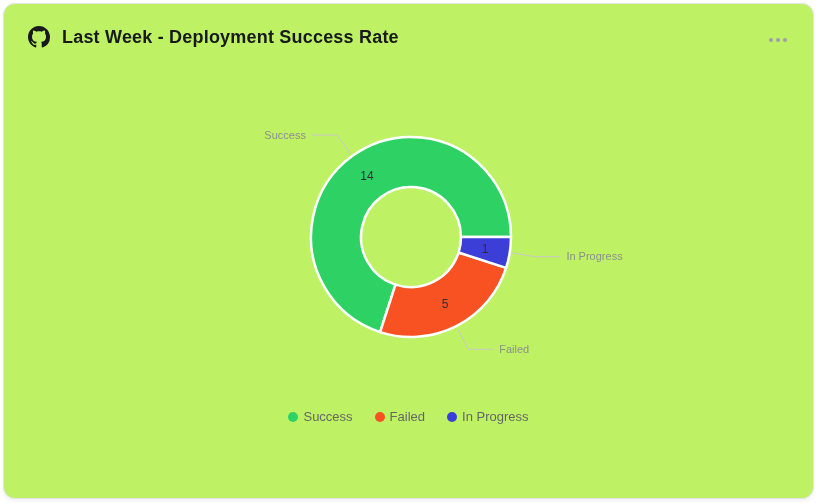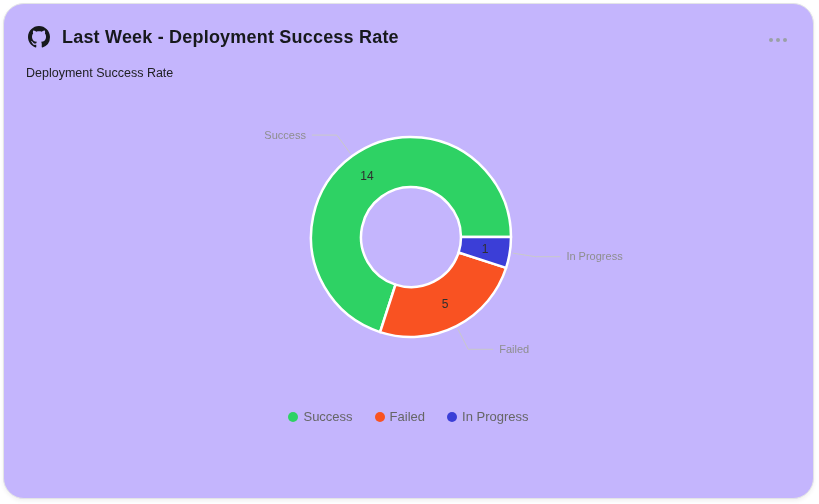--- a/index.html
+++ b/index.html
@@ -1,18 +1,18 @@
 <!DOCTYPE html>
 <html><head>
 <meta charset="utf-8">
 <style>
   html,body{margin:0;padding:0;width:819px;height:504px;background:#ffffff;
     font-family:"Liberation Sans","DejaVu Sans",sans-serif;-webkit-font-smoothing:antialiased;}
-  .card{position:relative;margin:3px;width:809px;height:494px;background:#c4b5fd;
-    border:1px solid #e3e4e7;border-radius:21px;box-shadow:0 2px 4px rgba(0,0,0,.06);overflow:hidden;}
+  .card{position:relative;margin:3px;width:809px;height:494px;background:#bef264;
+    border:1px solid #e3e4e7;border-radius:12px;box-shadow:0 2px 4px rgba(0,0,0,.06);overflow:hidden;}
   .github-icon{position:absolute;left:24px;top:22px;width:22px;height:22px;color:#17191c;}
   .card-title{position:absolute;left:58px;top:23px;margin:0;font-size:18px;font-weight:700;
     color:#17191c;letter-spacing:.2px;white-space:nowrap;}
   .menu-btn{position:absolute;right:22px;top:26px;border:0;background:none;padding:8px 4px;
     cursor:pointer;display:flex;gap:3px;align-items:center;}
   .menu-btn i{width:4px;height:4px;border-radius:50%;background:#9aa0a6;display:block;}
   .chart-title{position:absolute;left:22px;top:62px;font-size:12.5px;color:#202124;}
   .chart-svg{position:absolute;left:0;top:0;}
   .chart-svg text{font-family:"Liberation Sans","DejaVu Sans",sans-serif;}
   .slice-value{font-size:12px;fill:#2f2f2f;}
@@ -33,21 +33,20 @@
       <path d="M8 0C3.58 0 0 3.58 0 8c0 3.54 2.29 6.53 5.47 7.59.4.07.55-.17.55-.38 0-.19-.01-.82-.01-1.49-2.01.37-2.53-.49-2.69-.94-.09-.23-.48-.94-.82-1.13-.28-.15-.68-.52-.01-.53.63-.01 1.08.58 1.23.82.72 1.21 1.87.87 2.33.66.07-.52.28-.87.51-1.07-1.78-.2-3.64-.89-3.64-3.95 0-.87.31-1.59.82-2.15-.08-.2-.36-1.02.08-2.12 0 0 .67-.21 2.2.82.64-.18 1.32-.27 2-.27.68 0 1.36.09 2 .27 1.53-1.04 2.2-.82 2.2-.82.44 1.1.16 1.92.08 2.12.51.56.82 1.27.82 2.15 0 3.07-1.87 3.75-3.65 3.95.29.25.54.73.54 1.48 0 1.07-.01 1.93-.01 2.2 0 .21.15.46.55.38A8.01 8.01 0 0 0 16 8c0-4.42-3.58-8-8-8z"></path>
     </svg>
   </span>
   <h1 class="card-title">Last Week - Deployment Success Rate</h1>
   <button class="menu-btn" aria-label="card menu">
     <i></i>
       <i></i>
       <i></i>
   </button>
 
-  <div class="chart-title">Deployment Success Rate</div>
 
   <svg id="donut-svg" class="chart-svg" width="809" height="494" viewBox="0 0 809 494">
       <path d="M 507.0 233.0 A 100 100 0 1 0 376.1 328.1 L 391.5 280.6 A 50.0 50.0 0 1 1 457.0 233.0 Z" fill="#2ed264" stroke="#ffffff" stroke-width="2.5" stroke-linejoin="round"></path>
       <text x="362.9" y="172.3" class="slice-value" text-anchor="middle" dominant-baseline="central">14</text>
       <polyline points="346.5,149.7 332.9,131.1 307.9,131.1" class="label-line"></polyline>
       <text x="301.9" y="134.6" class="slice-name" text-anchor="end">Success</text>
       <path d="M 376.1 328.1 A 100 100 0 0 0 502.1 263.9 L 454.6 248.5 A 50.0 50.0 0 0 1 391.5 280.6 Z" fill="#f95222" stroke="#ffffff" stroke-width="2.5" stroke-linejoin="round"></path>
       <text x="441.0" y="299.8" class="slice-value" text-anchor="middle" dominant-baseline="central">5</text>
       <polyline points="453.8,324.8 464.2,345.3 489.2,345.3" class="label-line"></polyline>
       <text x="495.2" y="348.8" class="slice-name" text-anchor="start">Failed</text>

